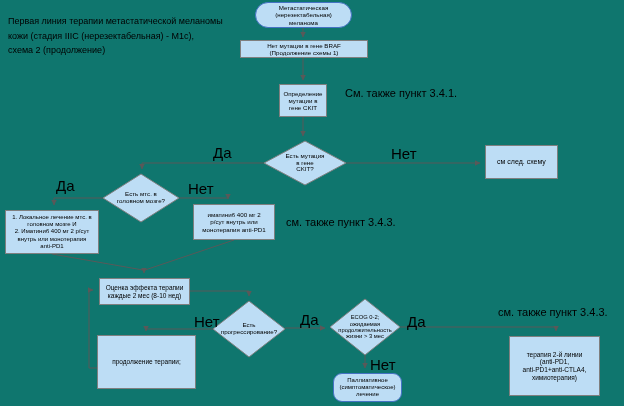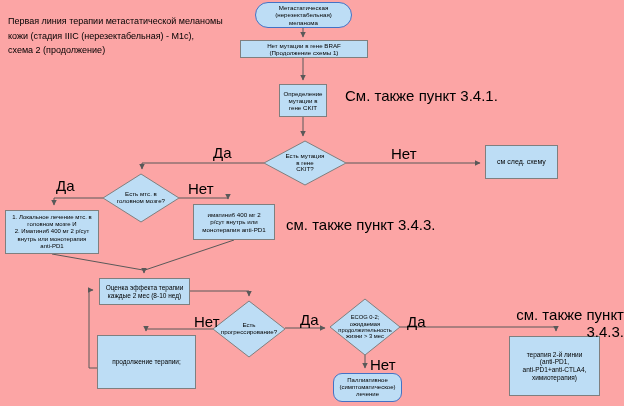--- a/index.html
+++ b/index.html
@@ -1,17 +1,17 @@
 <!DOCTYPE html>
 <html style="--node_fill: #bdddf5; --border_gray: #7f7f7f; --border_blue: #4472c4; --line: #595959;"><head>
 <meta charset="utf-8">
 <style>
   html,body{margin:0;padding:0;background:#fff;}
   .stage{
-    position:relative;width:624px;height:406px;background:#fca5a5;
+    position:relative;width:624px;height:406px;background:#0f766e;
     font-family:"Liberation Sans", sans-serif;color:#000;overflow:hidden;
   }
   .title{
     position:absolute;left:8px;top:14px;width:242px;
     font-size:9px;line-height:14.5px;white-space:pre-line;
   }
   .node{
     position:absolute;display:flex;align-items:center;justify-content:center;
     text-align:center;white-space:pre-line;box-sizing:border-box;
   }
@@ -20,21 +20,21 @@
     font-size:6.2px;line-height:1.18;
   }
   .blue-border{
     background:var(--node_fill);border:1.4px solid var(--border_blue);
   }
   .diamond-text{
     position:absolute;display:flex;align-items:center;justify-content:center;
     text-align:center;white-space:pre-line;font-size:6.2px;line-height:1.12;
   }
   .edge-label{position:absolute;font-size:15px;}
-  .note{position:absolute;font-size:15px;text-align:right;}
+  .note{position:absolute;font-size:11px;text-align:right;}
   .wires{position:absolute;left:0;top:0;}
   .wires path{stroke:var(--line);stroke-width:1;fill:none;}
   .wires polygon{fill:var(--node_fill);stroke:var(--border_gray);stroke-width:1;}
 </style>
 </head>
 <body>
 
 <div class="stage">
 
   <div class="title">Первая линия терапии метастатической меланомы

